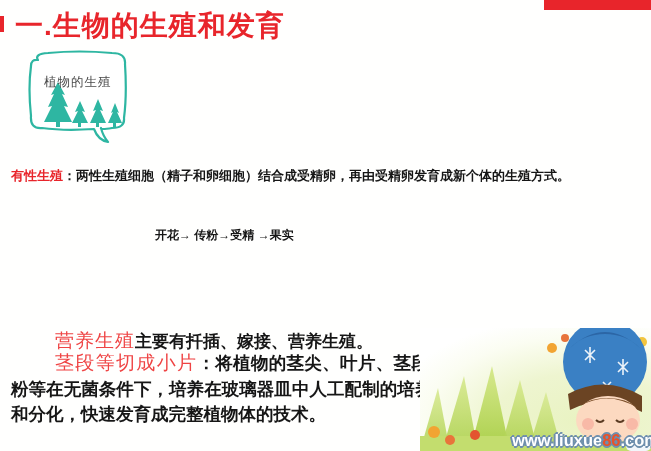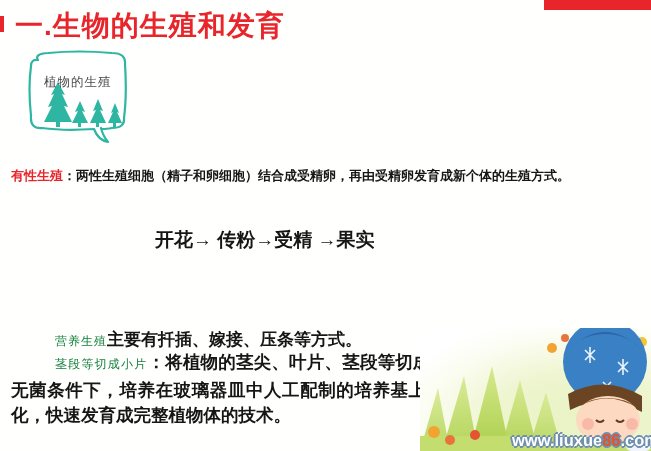--- a/index.html
+++ b/index.html
@@ -26,27 +26,27 @@
   .para{
     position:absolute;left:11px;width:632px;
     font-size:13px;line-height:25.5px;font-weight:bold;color:#161616;
     text-align:justify;
   }
   .para-sexual{top:163px;}
   .para-asexual{top:263px;}
   .red-label{color:#e8252b;}
   .flow-line{
     position:absolute;left:155px;top:227px;
-    font-size:19px;font-weight:bold;color:#161616;white-space:nowrap;
+    font-size:12px;font-weight:bold;color:#161616;white-space:nowrap;
   }
   .para-veg{top:328px;font-size:17px;line-height:24px;}
   .para-tissue{top:350px;text-indent:44px;font-size:17.5px;line-height:25.5px;}
   .kai-label{
     font-family:"DejaVu Serif","Liberation Serif",serif;
-    font-weight:500;font-size:12px;letter-spacing:1px;color:#15803d;
+    font-weight:500;font-size:19px;letter-spacing:1px;color:#ef4444;
   }
   .veg-indent{display:inline-block;width:44px;}
   
   .illustration{position:absolute;left:420px;top:328px;width:231px;height:123px;}
   .illustration svg{position:absolute;left:0;top:0;}
   .wm-name{
     position:absolute;left:88px;top:81px;width:143px;
     font-size:25px;font-weight:bold;color:#ffffff;letter-spacing:2px;white-space:nowrap;
     text-shadow:-2px 0 0 #8a8a80,2px 0 0 #8a8a80,0 -2px 0 #8a8a80,0 2px 0 #8a8a80,1px 1px 0 #8a8a80,-1px 1px 0 #8a8a80,1px -1px 0 #8a8a80,-1px -1px 0 #8a8a80;
   }
@@ -84,21 +84,21 @@
       </g>
     </svg>
     <div class="bubble-label">植物的生殖</div>
   </div>
 
   <div class="para para-sexual"><span class="red-label">有性生殖</span><span>：</span><span>两性生殖细胞（精子和卵细胞）结合成受精卵，再由受精卵发育成新个体的生殖方式。</span></div>
 
   <div class="flow-line">开花→ 传粉→受精 →果实</div>
 
 
-  <div class="para para-veg"><span class="veg-indent"></span><span class="kai-label">营养生殖</span><span>主要有扦插、嫁接、压条等方式。</span></div>
+  <div class="para para-veg"><span class="veg-indent"></span><span class="kai-label">营养生殖</span><span>主要有扦插、嫁接、营养生殖。</span></div>
 
   <div class="para para-tissue"><span class="kai-label">茎段等切成小片</span><span>：</span><span>将植物的茎尖、叶片、茎段等切成小片，或用花药、花粉等在无菌条件下，培养在玻璃器皿中人工配制的培养基上，使它通过细胞的增殖和分化，快速发育成完整植物体的技术。</span></div>
 
   <div class="illustration">
     <svg width="231" height="123" viewBox="0 0 231 123">
       <defs>
         <radialGradient id="bgGrad" cx="70%" cy="75%" r="85%">
           <stop offset="0%" stop-color="#e9f3c2"></stop>
           <stop offset="45%" stop-color="#eef5d0"></stop>
           <stop offset="80%" stop-color="#fbfdf2"></stop>

